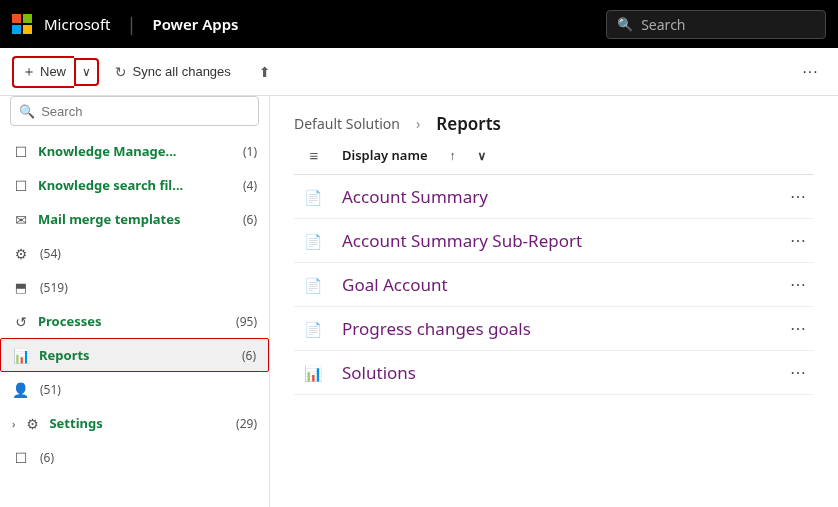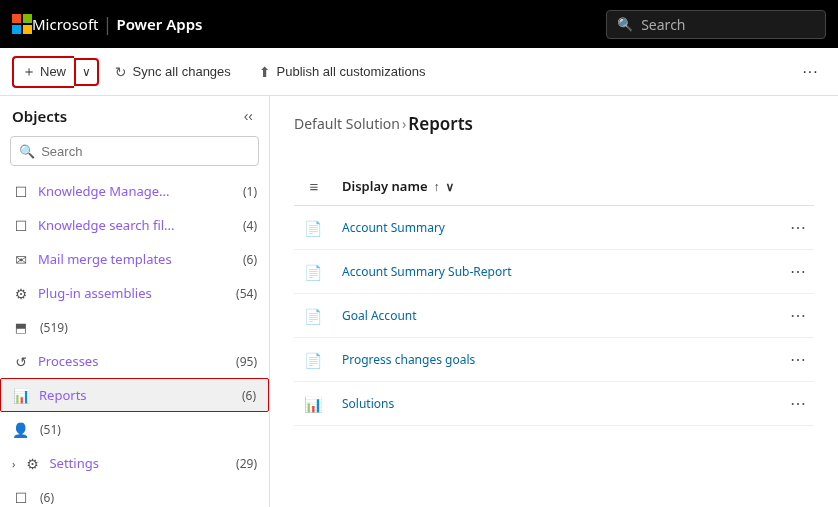--- a/index.html
+++ b/index.html
@@ -12,21 +12,21 @@
       background: #fff;
     }
 
     
     .top-nav {
       height: 48px;
       background: #000;
       display: flex;
       align-items: center;
       padding: 0 12px;
-      gap: 0;
+      gap: 12px;
     }
     .ms-logo {
       display: grid;
       grid-template-columns: 1fr 1fr;
       grid-template-rows: 1fr 1fr;
       width: 20px;
       height: 20px;
       gap: 1px;
       flex-shrink: 0;
     }
@@ -214,36 +214,36 @@
     .sidebar-item-icon {
       width: 18px;
       height: 18px;
       flex-shrink: 0;
       color: #555;
       display: flex;
       align-items: center;
       justify-content: center;
       font-size: 14px;
     }
-    .sidebar-item-label { flex: 1; color: #8b5cf6; }
+    .sidebar-item-label { flex: 1; color: #15803d; font-weight: bold; }
     .sidebar-item-count { color: #555; font-size: 12px; margin-left: 2px; }
     .sidebar-expand-icon { color: #555; font-size: 11px; }
 
     
     .main-content {
       flex: 1;
       padding: 16px 24px;
       overflow-y: auto;
       background: #fff;
     }
     .breadcrumb {
       display: flex;
       align-items: center;
-      gap: 2px;
-      margin-bottom: 32px;
+      gap: 16px;
+      margin-bottom: 1px;
       font-size: 14px;
     }
     .breadcrumb-link { color: #5c5c5c; cursor: pointer; }
     .breadcrumb-sep { color: #888; }
     .breadcrumb-current { font-size: 17px; font-weight: 600; color: #1a1a1a; }
 
     
     .data-table { width: 100%; border-collapse: collapse; }
     .table-header-row {
       border-bottom: 1px solid #e0e0e0;
@@ -254,40 +254,40 @@
       color: #555;
       font-size: 16px;
     }
     .col-name-head {
       padding: 8px 8px;
       text-align: left;
     }
     .col-name-head-inner {
       display: flex;
       align-items: flex-end;
-      gap: 6px;
+      gap: 22px;
       font-weight: 600;
       color: #1a1a1a;
       font-size: 13px;
     }
     .sort-icon { color: #333; font-size: 12px; }
     .col-actions-head { width: 36px; }
     .table-row {
       border-bottom: 1px solid #efefef;
     }
     .cell-icon {
       padding: 10px 4px;
       text-align: center;
       color: #666;
       font-size: 15px;
     }
     .cell-name {
       padding: 10px 8px;
-      font-size: 12px;
-      color: #0369a1;
+      font-size: 17px;
+      color: #701a75;
     }
     .cell-actions {
       padding: 10px 4px;
       text-align: right;
     }
     .row-more-btn {
       background: none;
       border: none;
       cursor: pointer;
       font-size: 16px;
@@ -324,32 +324,27 @@
     <button class="new-caret">
       <span>∨</span>
     </button>
   </div>
   <button class="toolbar-btn-sync">
     <span class="sync-icon">↻</span>
     <span>Sync all changes</span>
   </button>
   <button class="toolbar-btn-publish">
     <span class="publish-icon">⬆</span>
-    <span>Publish all customizations</span>
   </button>
   <button class="toolbar-more">···</button>
 </div>
 
 <div class="main-layout">
 
   <aside class="sidebar">
-    <div class="sidebar-header">
-      <span class="sidebar-title">Objects</span>
-      <button class="sidebar-collapse">‹‹</button>
-    </div>
     <div class="sidebar-search">
       <span class="sidebar-search-icon">🔍</span>
       <input type="text" placeholder="Search" style="">
     </div>
     <ul class="sidebar-items">
       <li class="sidebar-item">
         <span class="sidebar-item-icon">☐</span>
         <span class="sidebar-item-label">Knowledge Manage...</span>
         <span class="sidebar-item-count">(1)</span>
       </li>
@@ -358,21 +353,20 @@
         <span class="sidebar-item-label">Knowledge search fil...</span>
         <span class="sidebar-item-count">(4)</span>
       </li>
       <li class="sidebar-item">
         <span class="sidebar-item-icon">✉</span>
         <span class="sidebar-item-label">Mail merge templates</span>
         <span class="sidebar-item-count">(6)</span>
       </li>
       <li class="sidebar-item">
         <span class="sidebar-item-icon">⚙</span>
-        <span class="sidebar-item-label">Plug-in assemblies</span>
         <span class="sidebar-item-count">(54)</span>
       </li>
       <li class="sidebar-item">
         <span class="sidebar-item-icon" style="font-size:13px;">⬒</span>
         <span class="sidebar-item-count">(519)</span>
       </li>
       <li class="sidebar-item">
         <span class="sidebar-item-icon">↺</span>
         <span class="sidebar-item-label">Processes</span>
         <span class="sidebar-item-count">(95)</span>

